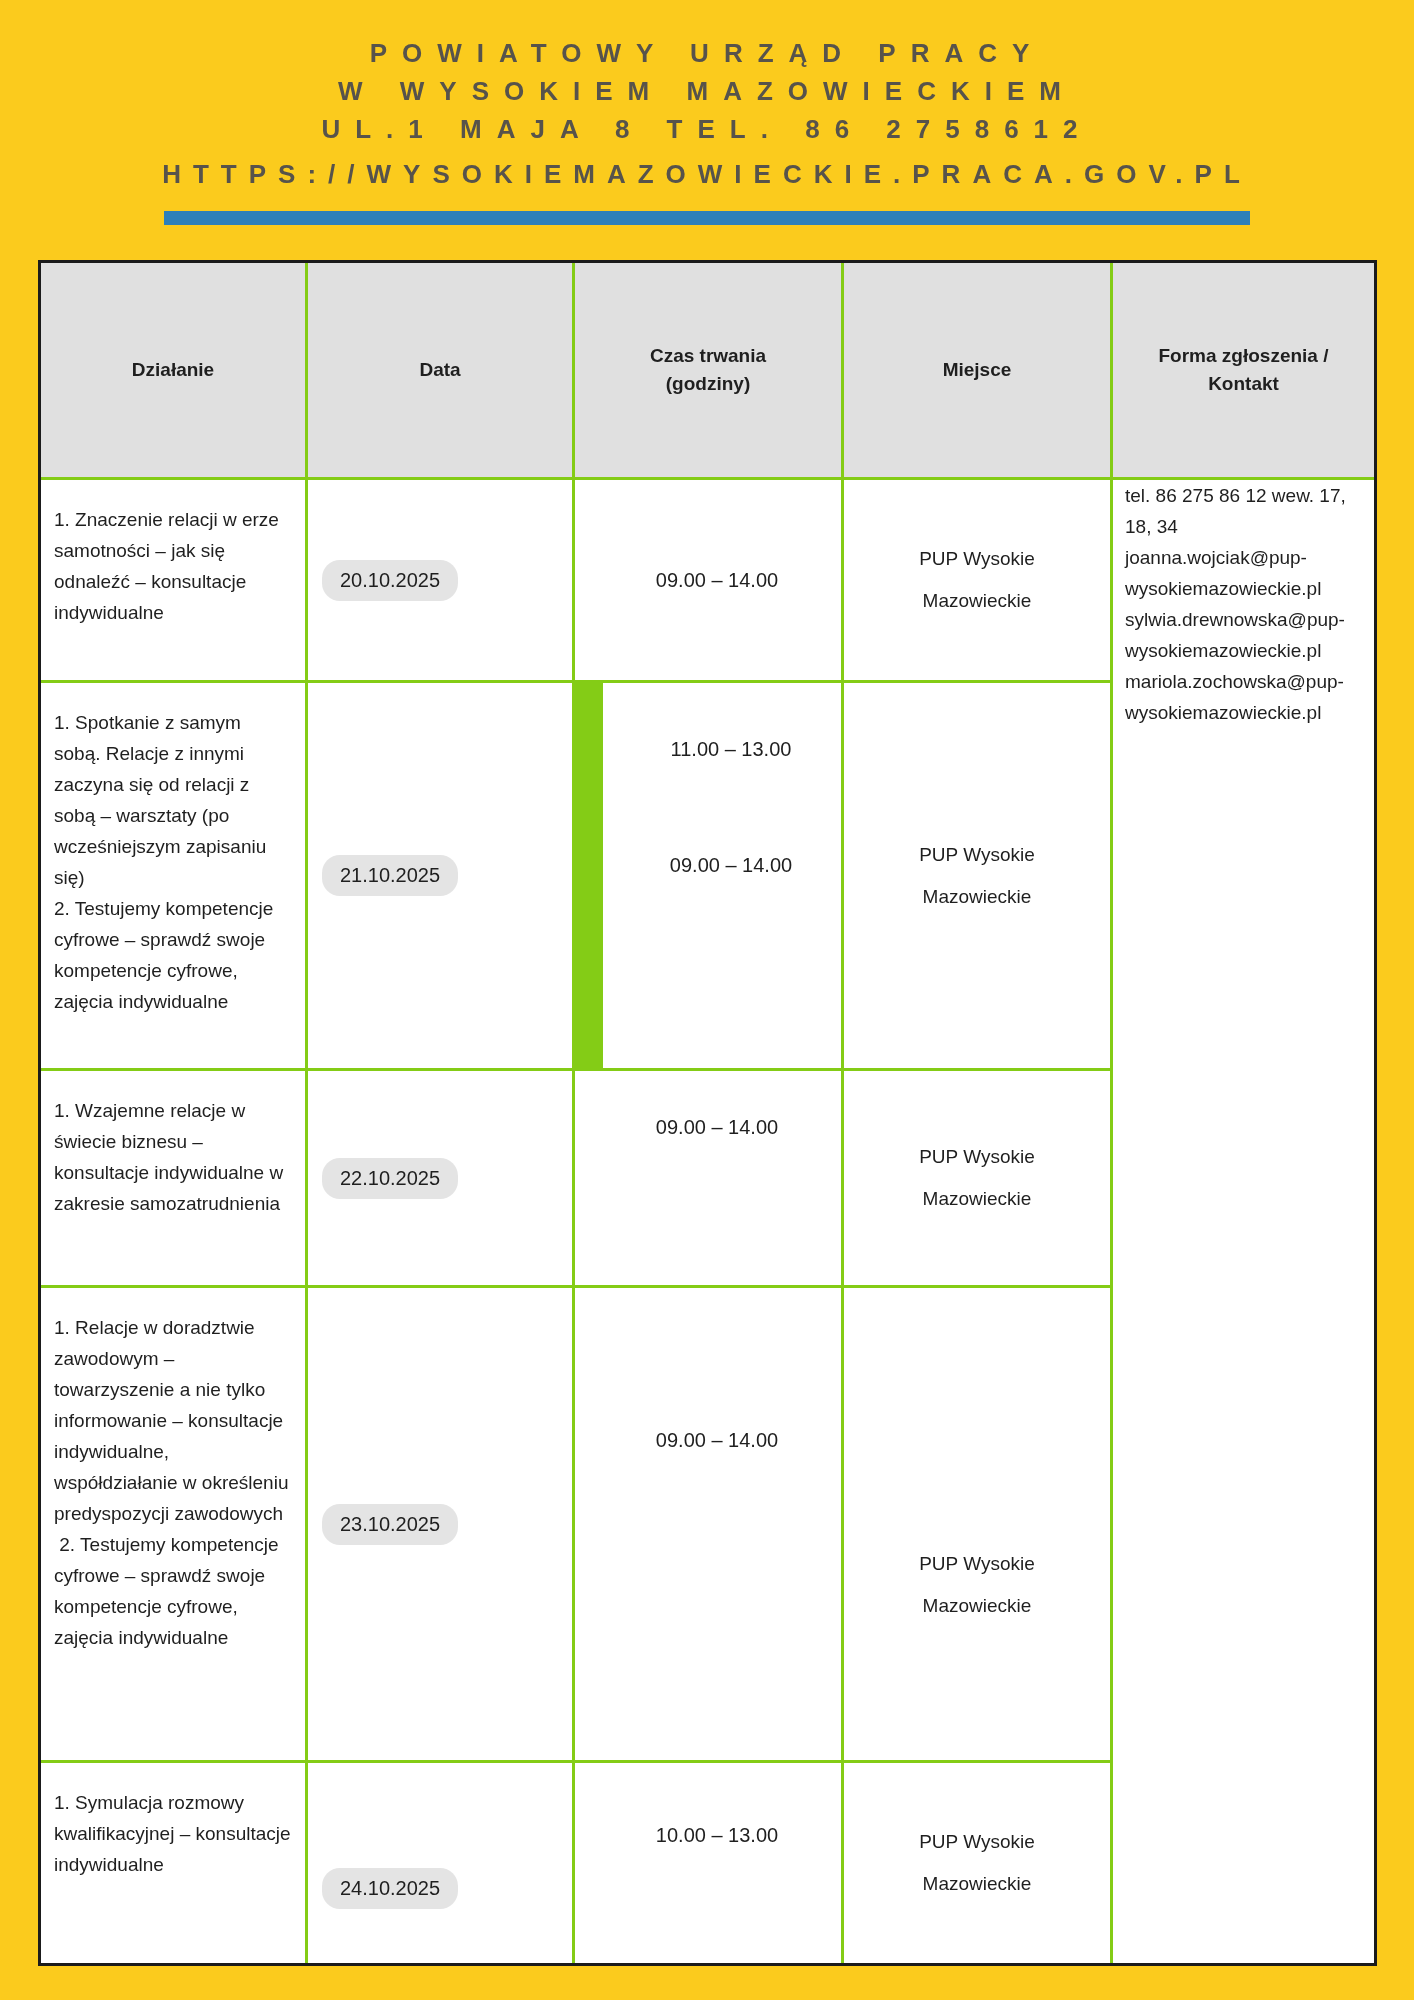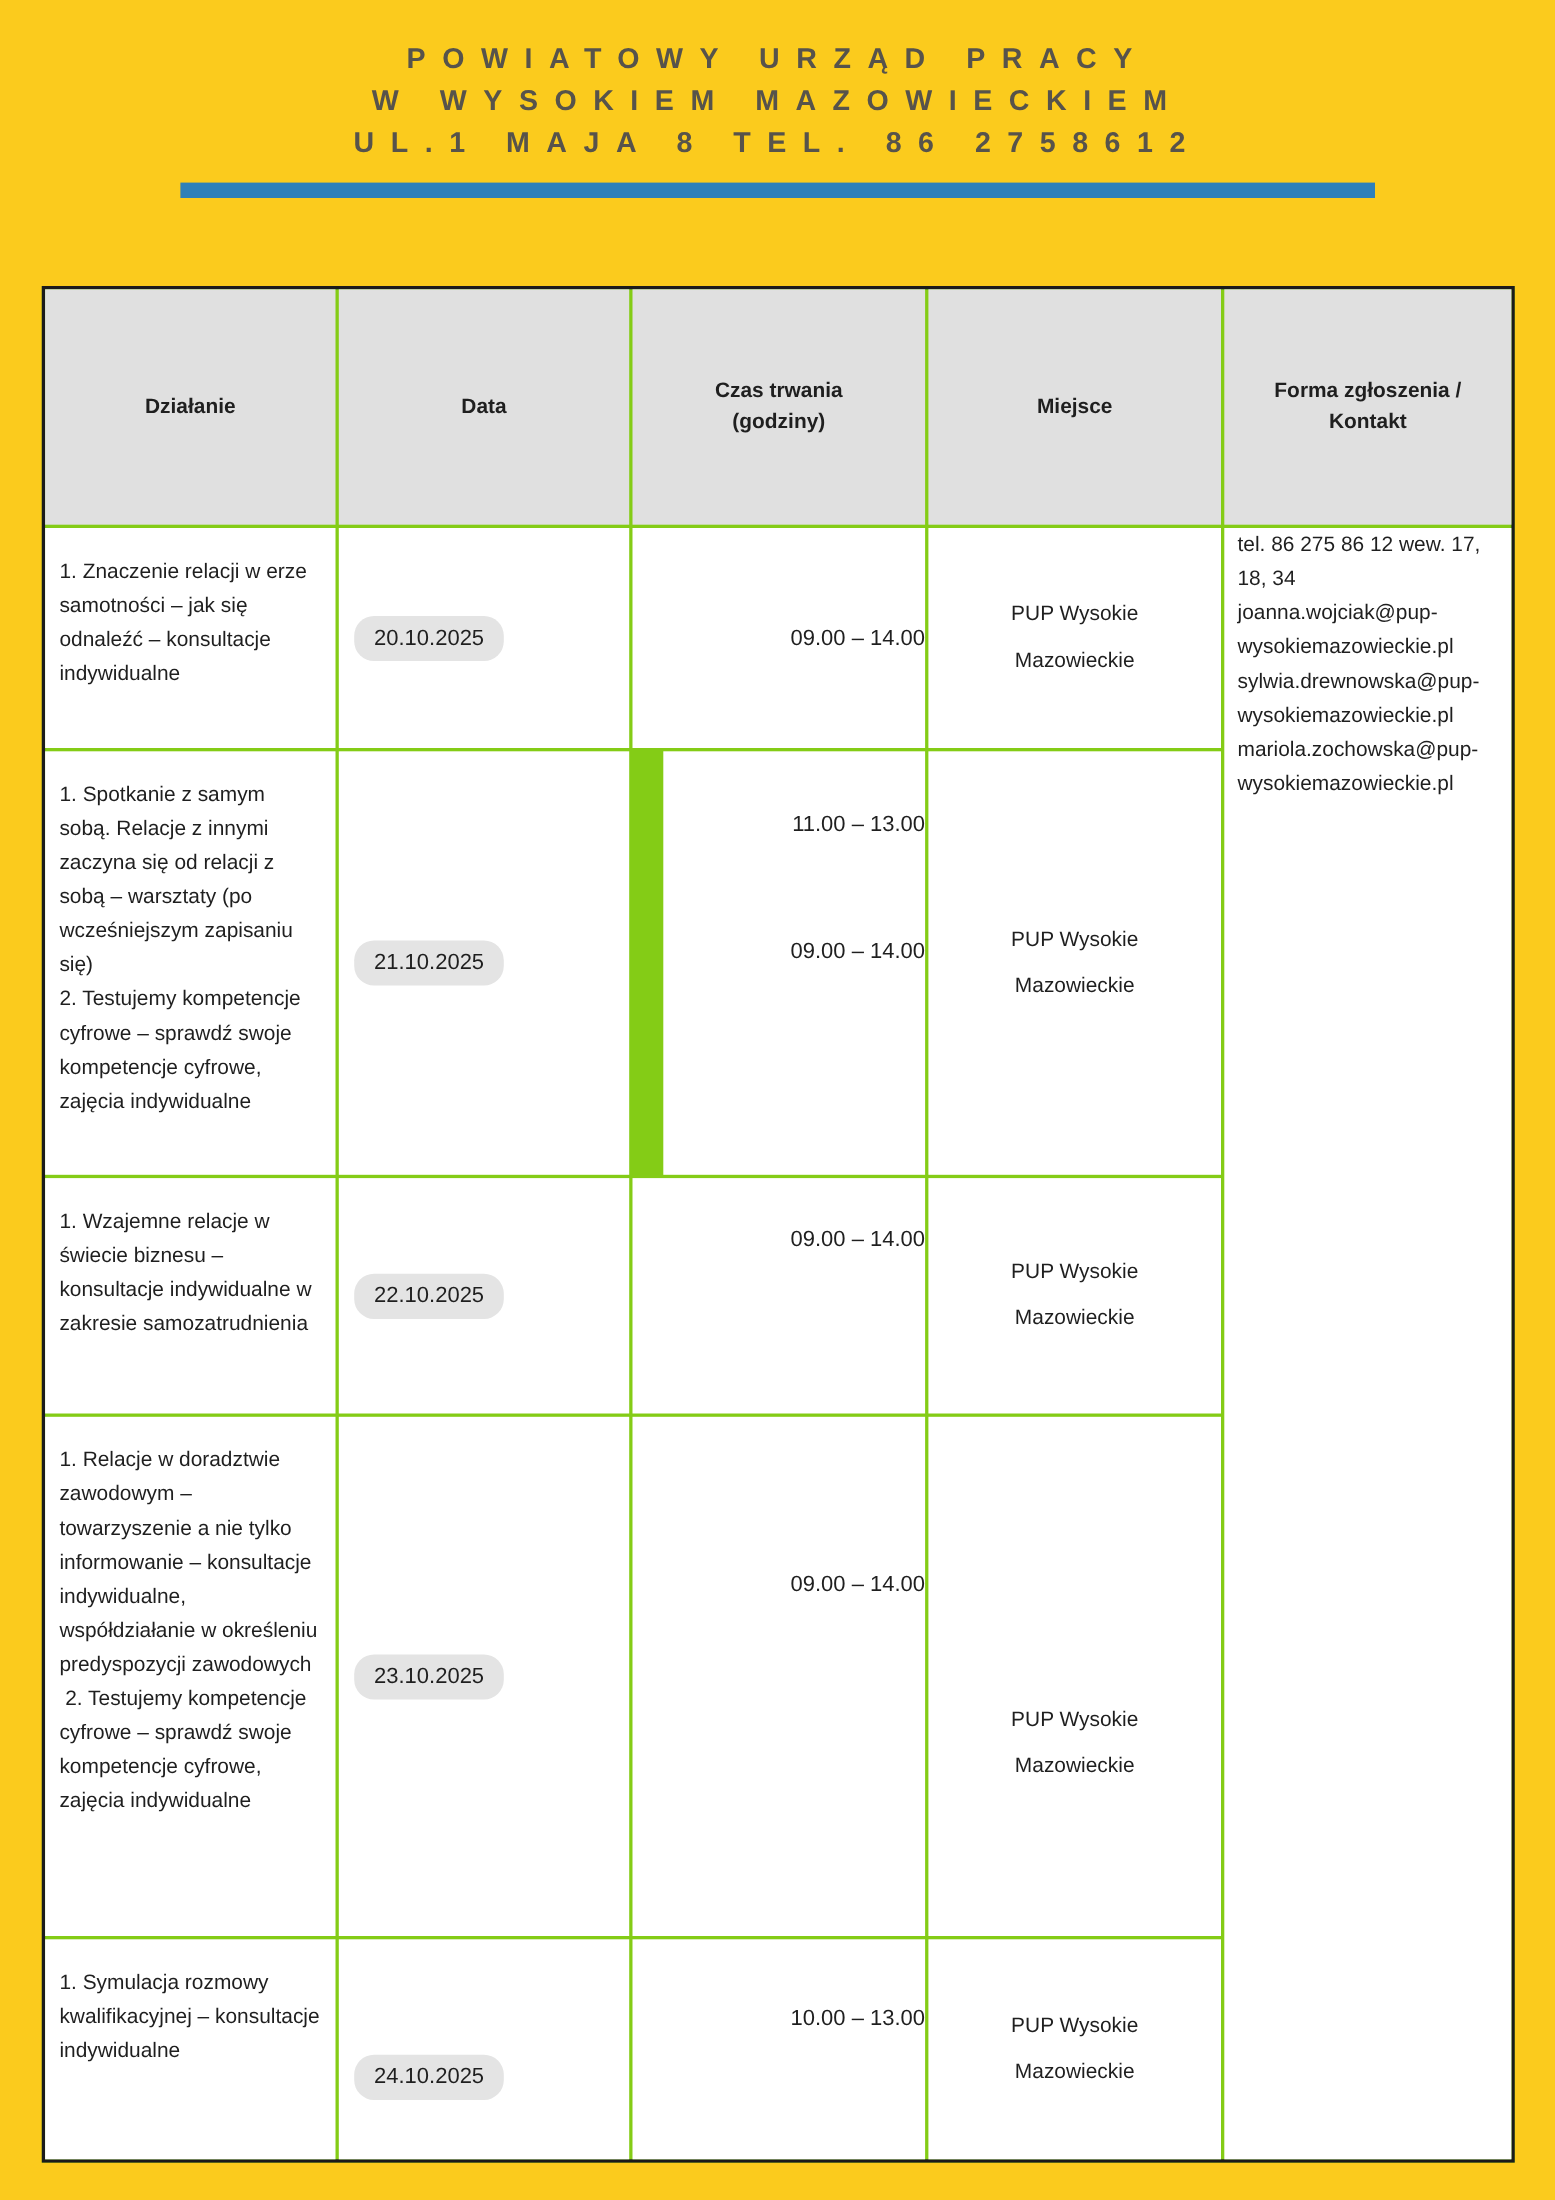--- a/index.html
+++ b/index.html
@@ -76,21 +76,21 @@
     background:#E4E4E4;
     border-radius:18px;
     padding:9px 18px;
     font-size:20px;
     white-space:nowrap;
   }
   .pill-wrap-r5{transform:translateY(25px);}
   
   .timec{
     display:flex;flex-direction:column;
-    align-items:flex-end;
+    align-items:center;
     justify-content:center;
     padding-left:18px;
     font-size:20px;
   }
   .time{line-height:24px;white-space:nowrap;}
   .t-r2{justify-content:flex-start;padding-top:54px;margin-left:28px;}
   .t-r2 .time + .time{margin-top:92px;}
   .t-r3{justify-content:flex-start;padding-top:44px;}
   .t-r4{justify-content:flex-start;padding-top:140px;}
   .t-r5{justify-content:flex-start;padding-top:60px;}
@@ -118,20 +118,21 @@
 </style>
 </head>
 <body>
 
 <div class="page">
 
   <div class="masthead">
     <div class="hline">POWIATOWY URZĄD PRACY</div>
     <div class="hline">W WYSOKIEM MAZOWIECKIEM</div>
     <div class="hline">UL.1 MAJA 8 TEL. 86 2758612</div>
+    <div class="hline url">HTTPS://WYSOKIEMAZOWIECKIE.PRACA.GOV.PL</div>
     <div class="blue-bar"></div>
   </div>
 
   <div class="table">
 
     <div class="cell th">
       <span>Działanie</span>
     </div>
     <div class="cell th">
       <span>Data</span>

